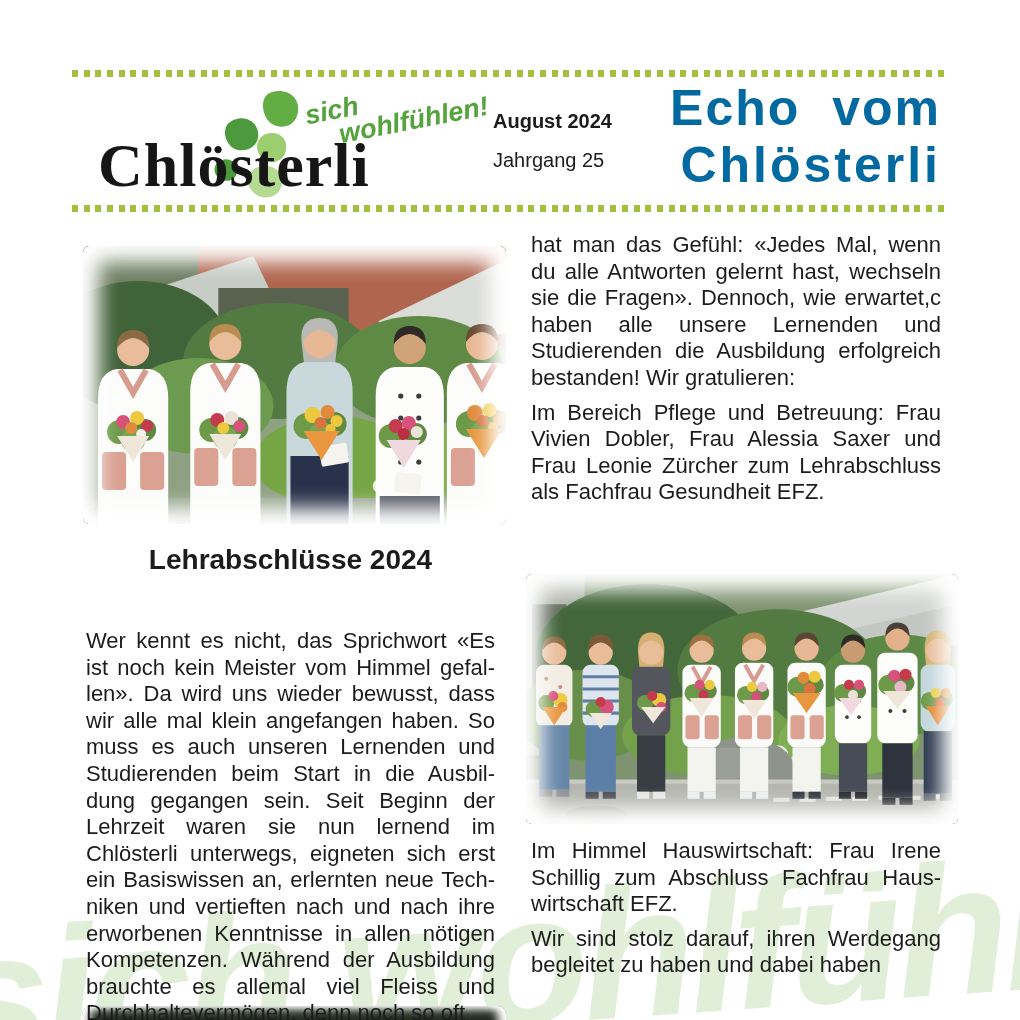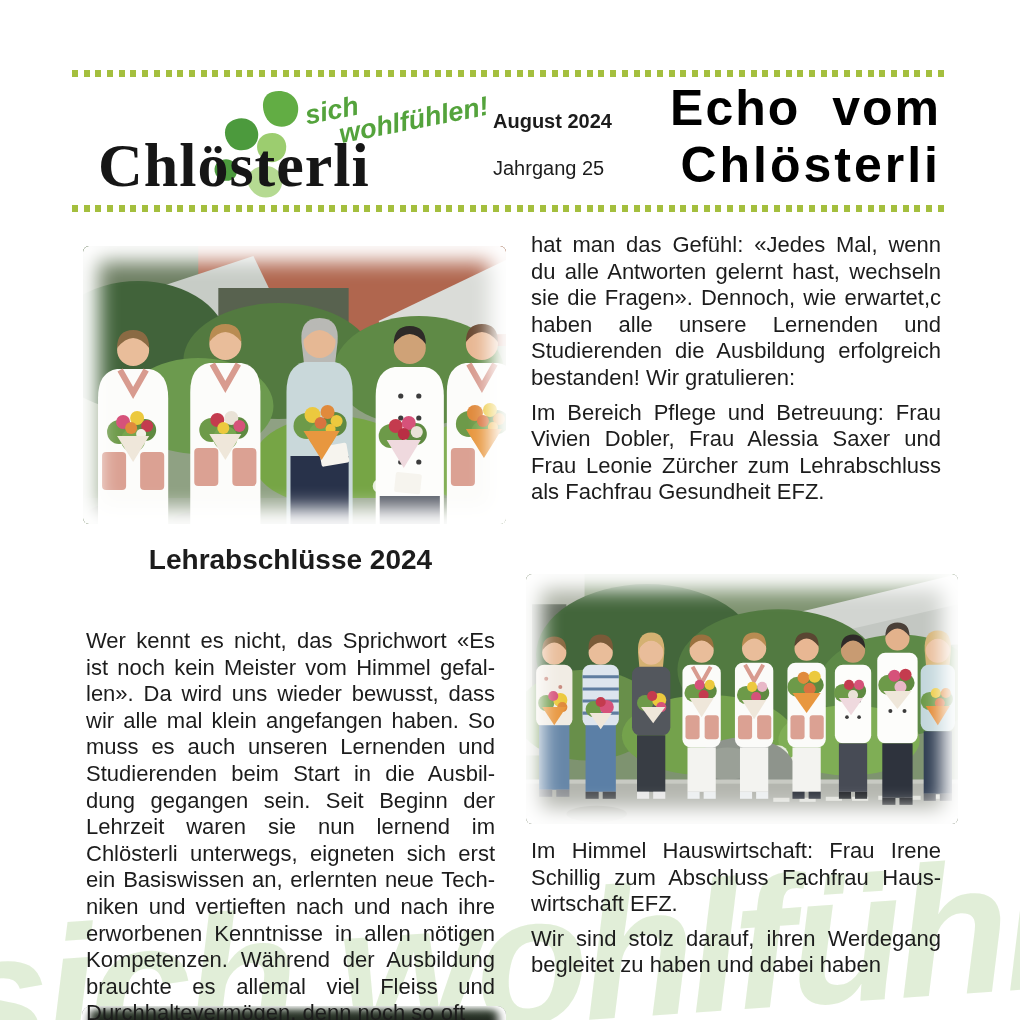--- a/index.html
+++ b/index.html
@@ -13,23 +13,23 @@
 
   
   .logo-mark{position:absolute;left:204px;top:84px;width:118px;height:116px;z-index:0;}
   .logo-text{position:absolute;left:98px;top:134px;z-index:1;
     font-family:"Liberation Serif",serif;font-size:62px;font-weight:600;line-height:1;letter-spacing:1px;color:#161616;}
   .tagline{position:absolute;left:306px;top:86px;transform:rotate(-11deg);color:#54a33c;
     font-weight:bold;font-style:italic;font-size:27px;line-height:25px;z-index:1;}
   .tagline .t2{display:block;margin-left:30px;}
   .issue{position:absolute;left:493px;top:110px;z-index:1;}
   .issue .date{font-size:20px;font-weight:bold;}
-  .issue .vol{font-size:20px;margin-top:24px;}
+  .issue .vol{font-size:20px;margin-top:16px;}
   .masthead{position:absolute;right:79px;top:80px;text-align:right;z-index:1;
-    font-weight:bold;font-size:50px;line-height:57px;letter-spacing:2px;color:#000000;}
+    font-weight:bold;font-size:50px;line-height:57px;letter-spacing:2px;color:#0369a1;}
   .masthead .l1{word-spacing:16px;}
   .masthead .l2{letter-spacing:3px;}
 
   
   p.body{margin:8px;font-size:22px;line-height:26.6px;text-align:justify;hyphens:manual;}
   .article-heading{position:absolute;left:78px;top:544px;width:425px;text-align:center;
     font-size:28px;font-weight:bold;z-index:2;}
   .col-left-text{position:absolute;left:78px;top:620px;width:425px;z-index:2;}
   .col-right-top{position:absolute;left:523px;top:224px;width:426px;z-index:2;}
   .col-right-bottom{position:absolute;left:523px;top:830px;width:426px;z-index:2;}

